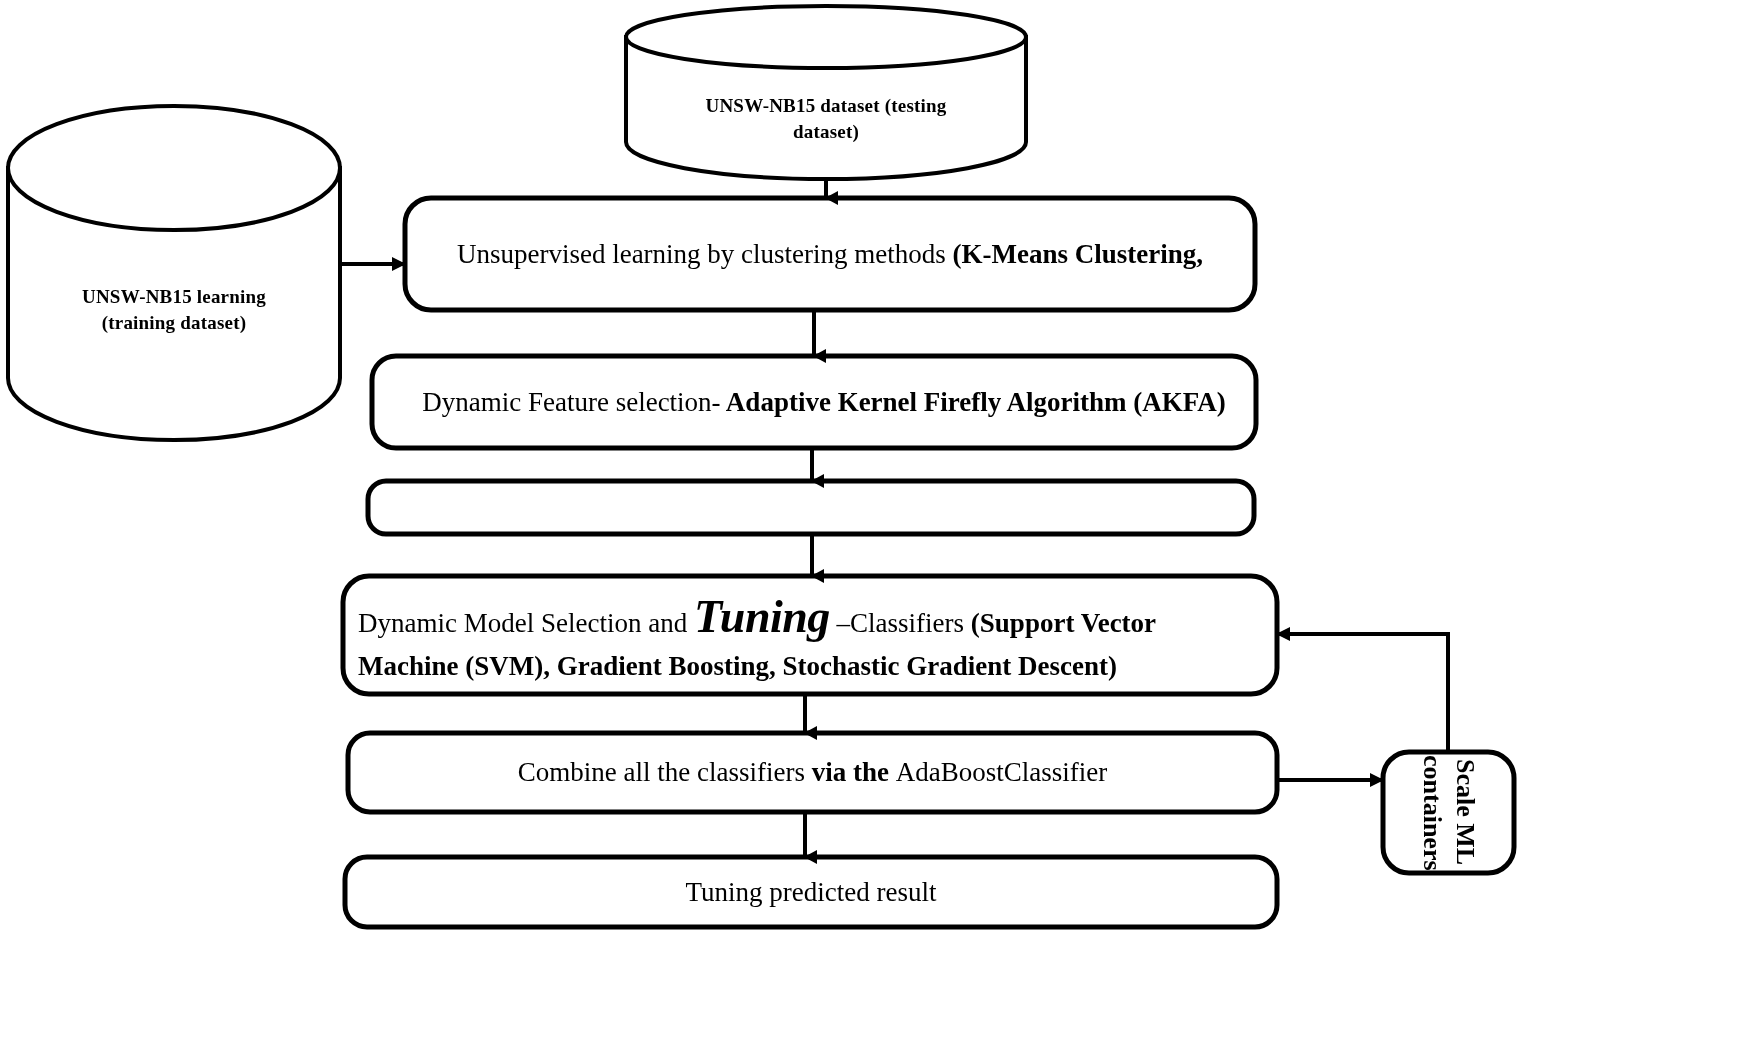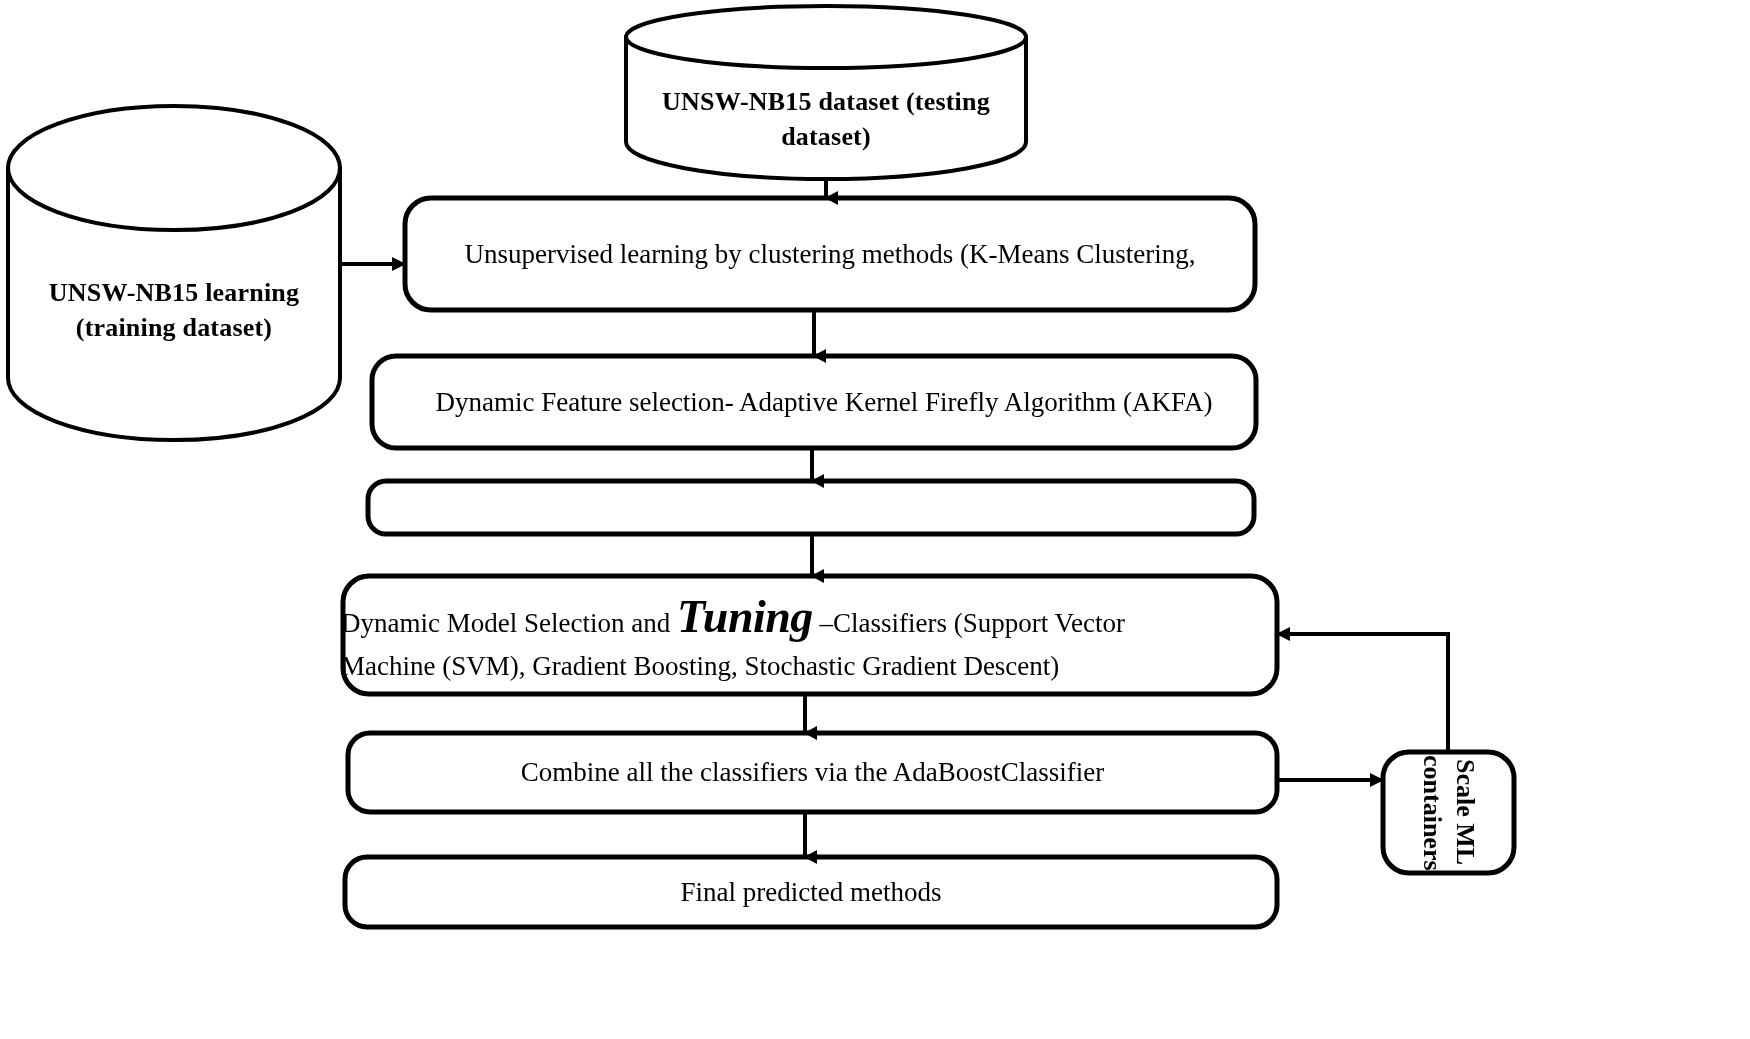--- a/index.html
+++ b/index.html
@@ -27,29 +27,29 @@
     position: absolute;
     display: flex;
     align-items: center;
     justify-content: center;
     text-align: center;
     line-height: 1.35;
     color: #000;
     pointer-events: none;
   }
   .cyl-text {
-    font-size: 26px;
+    font-size: 19px;
     font-weight: bold;
     letter-spacing: 0.2px;
   }
   .proc-text {
     font-size: 27px;
   }
   .b { font-weight: normal; }
-  .n { font-weight: normal; }
+  .n { font-weight: bold; }
   .tuning {
     font-family: "Liberation Serif", "DejaVu Serif", serif;
     font-style: italic;
     font-weight: bold;
     font-size: 46px;
     letter-spacing: -0.5px;
   }
   .vert-text {
     position: absolute;
     display: flex;
@@ -145,36 +145,36 @@
     </div>
   </div>
 
   <div class="node-text proc-text" style="left:392px; top:356px; width:864px; height:92px;">
     <div>
       <span class="b">Dynamic  Feature selection-</span><span class="n">  Adaptive Kernel Firefly Algorithm (AKFA)</span>
     </div>
   </div>
 
 
-  <div class="node-text proc-text" style="left:341px; top:576px; width:914px; height:118px; justify-content:flex-end;">
+  <div class="node-text proc-text" style="left:358px; top:576px; width:914px; height:118px; justify-content:flex-end;">
     <div style="text-align:left; width:100%;">
       <span class="b">Dynamic  Model  Selection  and </span><span class="tuning">Tuning</span><span class="b"> –Classifiers</span><span class="n"> (Support Vector</span><br>
       <span class="n">Machine (SVM), Gradient Boosting, Stochastic Gradient Descent)</span>
     </div>
   </div>
 
   <div class="node-text proc-text" style="left:358px; top:733px; width:909px; height:79px;">
     <div>
       <span class="b">Combine  all  the  classifiers</span><span class="n"> via the </span><span class="b">AdaBoostClassifier</span>
     </div>
   </div>
 
   <div class="node-text proc-text" style="left:355px; top:857px; width:912px; height:70px;">
     <div>
-      <span class="b">Final  predicted  methods</span>
+      <span class="b">Tuning  predicted  result</span>
     </div>
   </div>
 
   <div class="vert-text" style="left:1383px; top:752px; width:131px; height:121px;">
     <div>
       <span>Scale ML</span><br>
       <span>containers</span>
     </div>
   </div>
 

